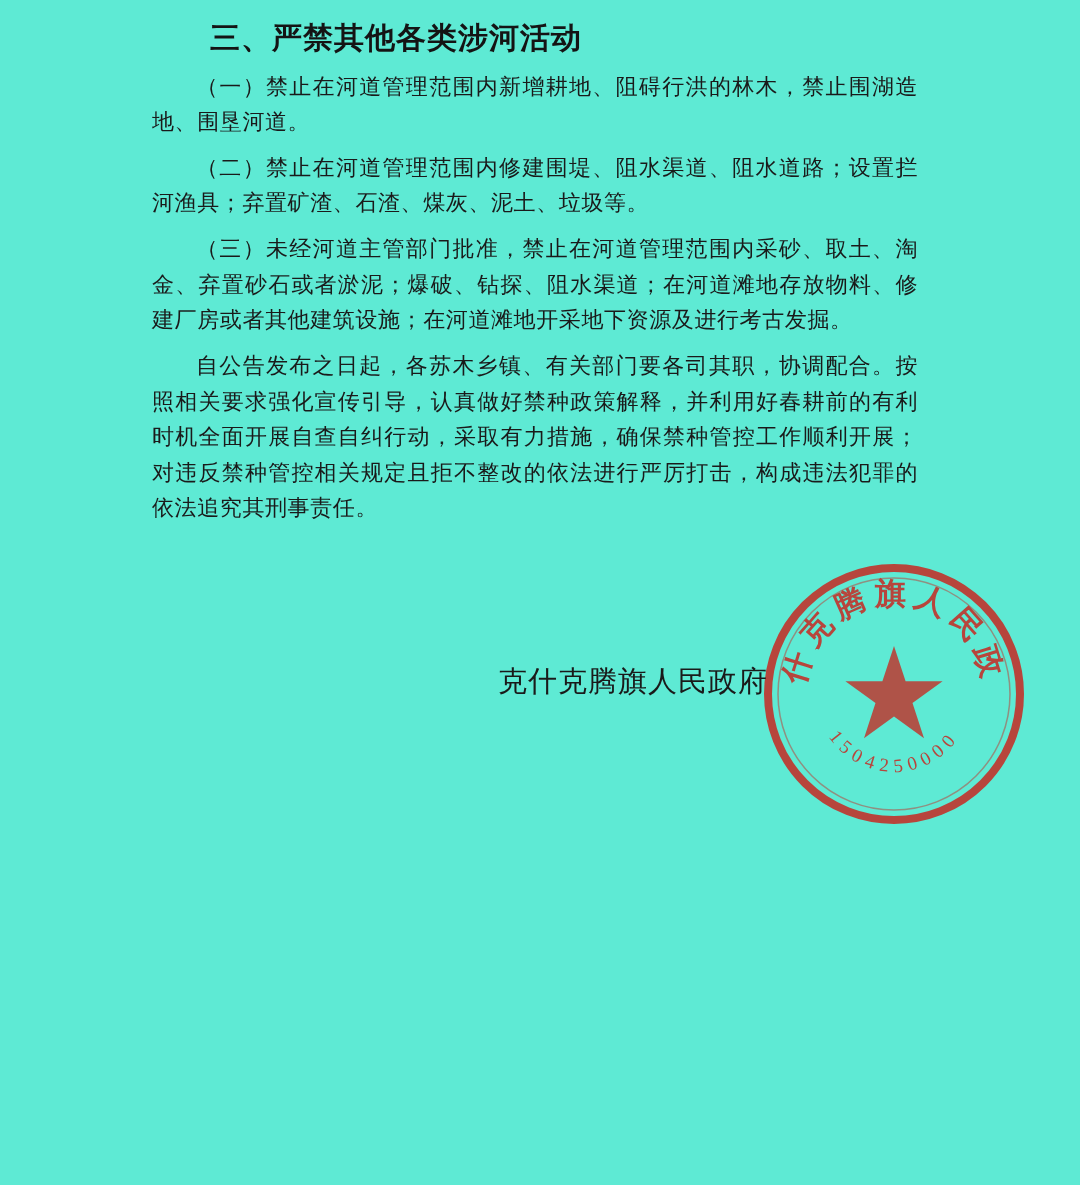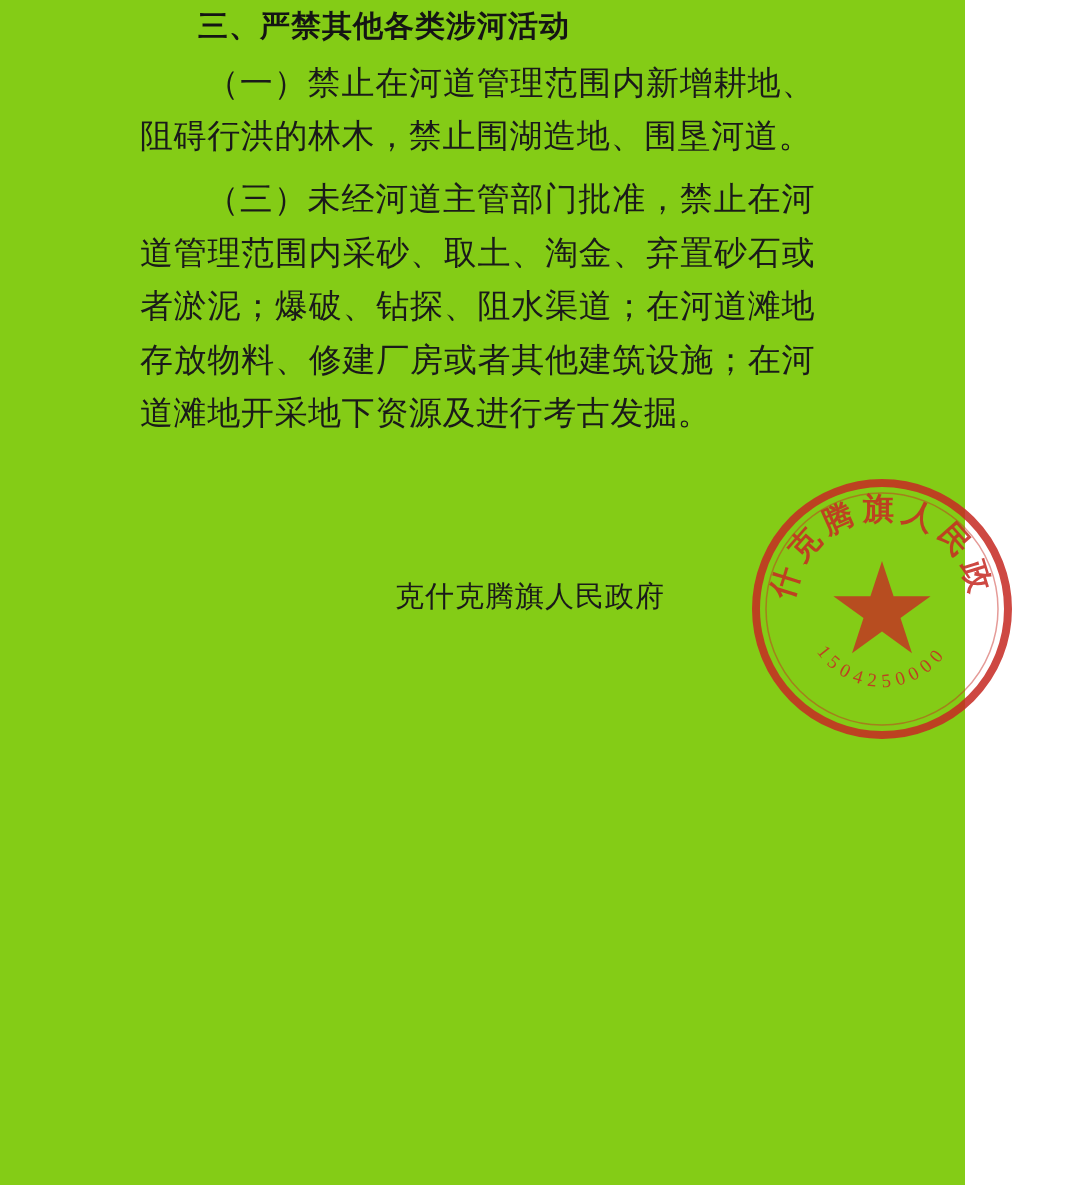--- a/index.html
+++ b/index.html
@@ -10,43 +10,43 @@
   body {
     width: 1080px;
     height: 1185px;
     position: relative;
     overflow: hidden;
     font-family: "Liberation Serif", "DejaVu Serif", serif;
     color: #1c1c1c;
   }
   .page {
     position: relative;
-    width: 965px;
+    width: 1080px;
     height: 1185px;
-    background: #84cc16;
-    padding: 0;
+    background: #5eead4;
+    padding: 12px;
     box-sizing: border-box;
   }
   .doc-body {
     position: relative;
     padding: 6px 150px 0 140px;
     box-sizing: border-box;
   }
   .heading {
     font-family: "Liberation Serif", "DejaVu Serif", serif;
     font-weight: bold;
     font-size: 30px;
     line-height: 1.35;
     letter-spacing: 1px;
     margin: 0 0 10px 0;
     padding-left: 58px;
     color: #141414;
   }
   .para {
-    font-size: 33px;
+    font-size: 22px;
     line-height: 1.62;
     text-align: justify;
     text-justify: inter-ideograph;
     margin: 0 0 10px 0;
     text-indent: 2em;
     letter-spacing: 0.6px;
     color: #1a1a1a;
   }
   .para:last-of-type {
     margin-bottom: 0;
@@ -91,21 +91,23 @@
 </style>
 </head>
 <body>
 
 <div class="page">
   <div class="doc-body">
 
     <h2 class="heading">三、严禁其他各类涉河活动</h2>
 
     <p class="para">（一）禁止在河道管理范围内新增耕地、阻碍行洪的林木，禁止围湖造地、围垦河道。</p>
+    <p class="para">（二）禁止在河道管理范围内修建围堤、阻水渠道、阻水道路；设置拦河渔具；弃置矿渣、石渣、煤灰、泥土、垃圾等。</p>
     <p class="para">（三）未经河道主管部门批准，禁止在河道管理范围内采砂、取土、淘金、弃置砂石或者淤泥；爆破、钻探、阻水渠道；在河道滩地存放物料、修建厂房或者其他建筑设施；在河道滩地开采地下资源及进行考古发掘。</p>
+    <p class="para">自公告发布之日起，各苏木乡镇、有关部门要各司其职，协调配合。按照相关要求强化宣传引导，认真做好禁种政策解释，并利用好春耕前的有利时机全面开展自查自纠行动，采取有力措施，确保禁种管控工作顺利开展；对违反禁种管控相关规定且拒不整改的依法进行严厉打击，构成违法犯罪的依法追究其刑事责任。</p>
 
 
     <div class="sign-block">
 
       <div class="seal">
         <svg width="268" height="268" viewBox="0 0 268 268" xmlns="http://www.w3.org/2000/svg">
           <defs>
             <path id="arcTop" d="M 44 134 A 90 90 0 0 1 224 134" fill="none"></path>
             <path id="arcBottom" d="M 56 134 A 78 78 0 0 0 212 134" fill="none"></path>
           </defs>

